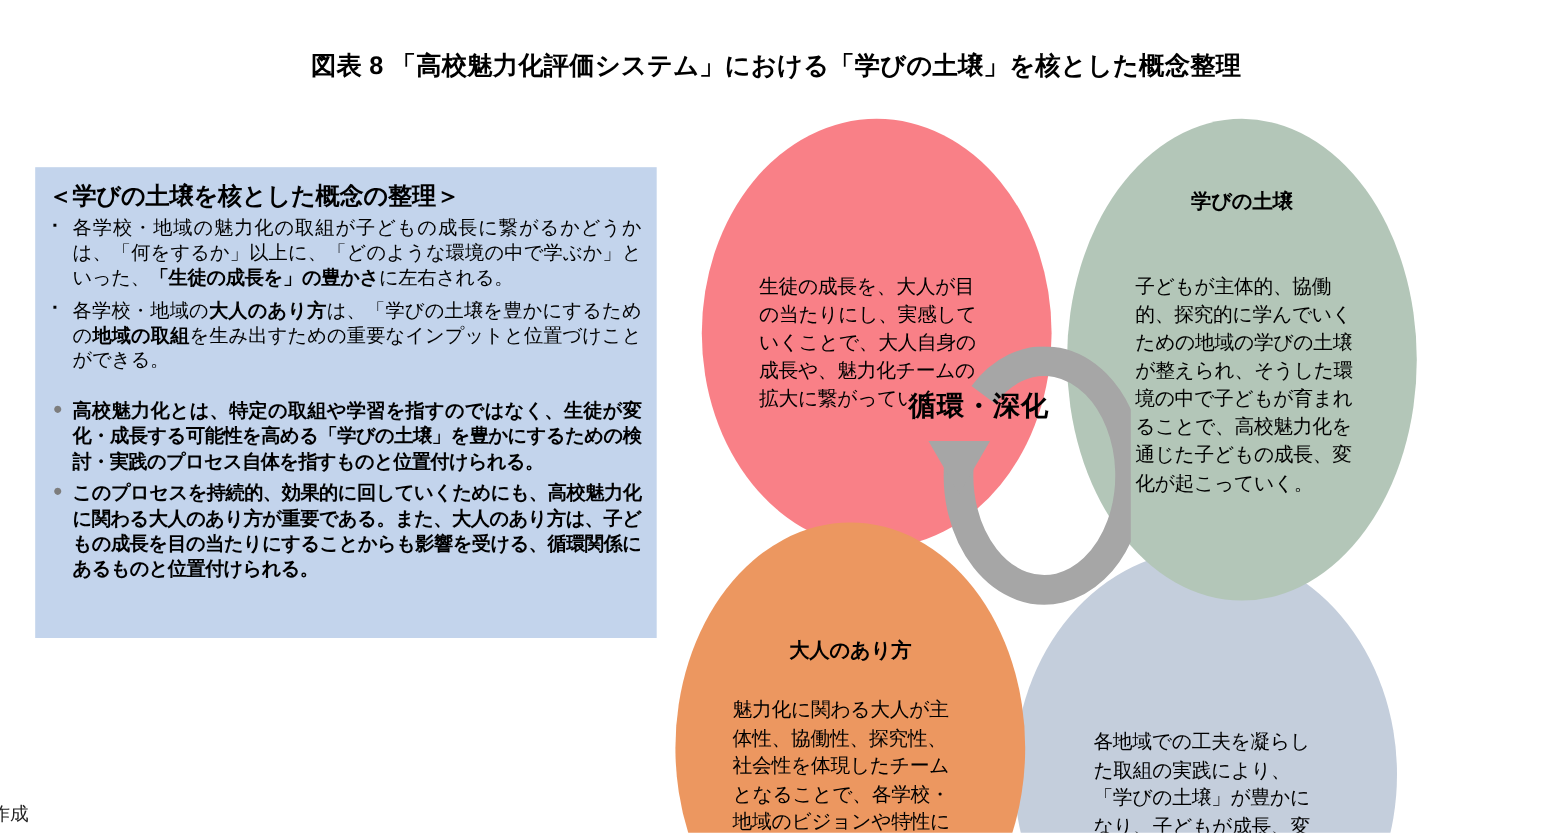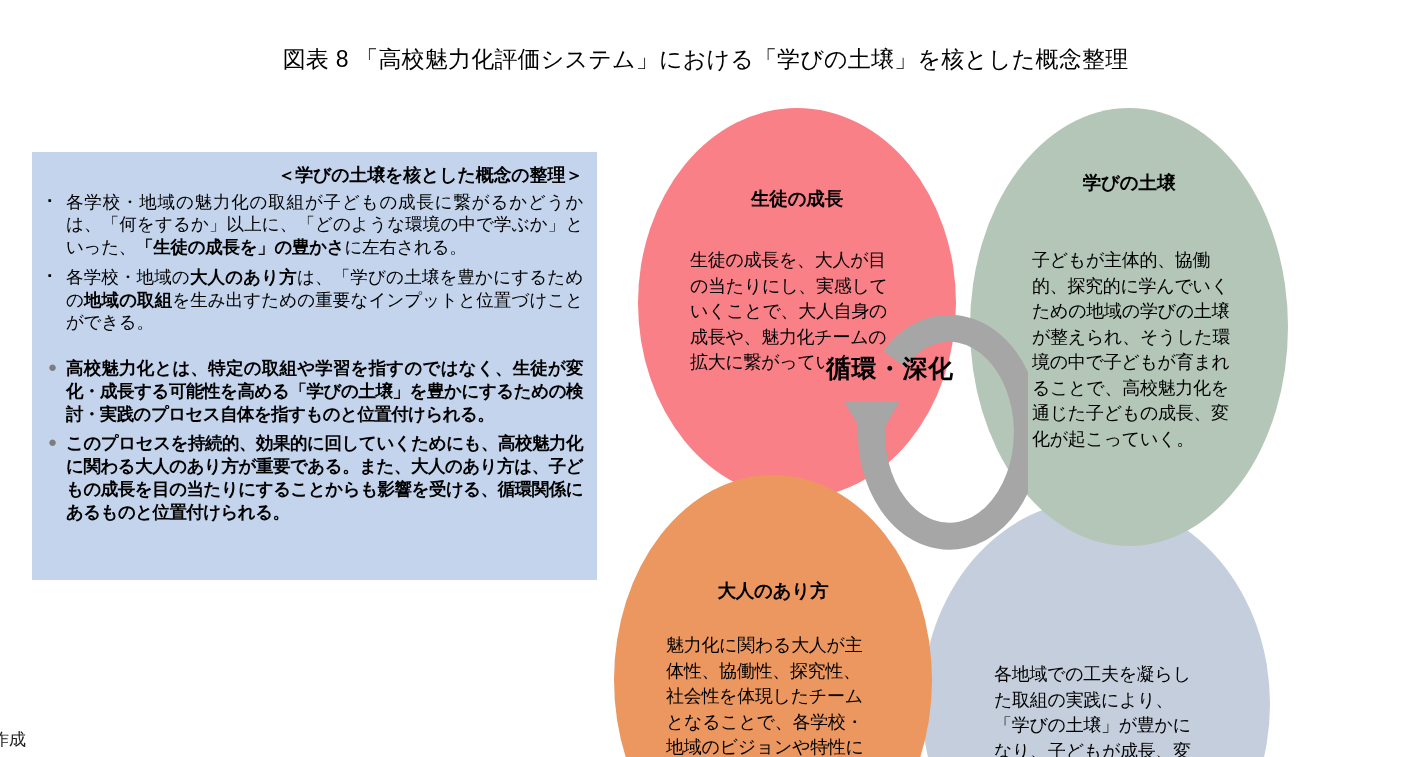--- a/index.html
+++ b/index.html
@@ -19,40 +19,40 @@
   }
 
   
   .fig-title {
     position: absolute;
     left: 0;
     top: 46px;
     width: 1411px;
     text-align: center;
     font-size: 23px;
-    font-weight: normal;
+    font-weight: bold;
     letter-spacing: 0.2px;
     line-height: 1.2;
     white-space: nowrap;
   }
 
   
   .summary-box {
     position: absolute;
     left: 32px;
     top: 152px;
     width: 565px;
     height: 428px;
     background: #c3d4ec;
     box-sizing: border-box;
     padding: 10px 14px 8px 12px;
   }
   .summary-heading {
-    text-align: right;
-    font-size: 18px;
+    text-align: left;
+    font-size: 22px;
     font-weight: bold;
     line-height: 1.25;
     margin: 2px 0 4px 0;
     letter-spacing: -0.2px;
   }
   .bullet-list {
     margin: 0;
     padding: 0;
     list-style: none;
   }
@@ -234,21 +234,20 @@
   <div class="circle" id="circle-efforts">
     <div class="circle-body">各地域での工夫を凝らした取組の実践により、「学びの土壌」が豊かになり、子どもが成長、変化する蓋然性が高まる。</div>
   </div>
 
   <div class="circle" id="circle-soil">
     <div class="circle-title">学びの土壌</div>
     <div class="circle-body">子どもが主体的、協働的、探究的に学んでいくための地域の学びの土壌が整えられ、そうした環境の中で子どもが育まれることで、高校魅力化を通じた子どもの成長、変化が起こっていく。</div>
   </div>
 
   <div class="circle" id="circle-growth">
-    <div class="circle-title">生徒の成長</div>
     <div class="circle-body">生徒の成長を、大人が目の当たりにし、実感していくことで、大人自身の成長や、魅力化チームの拡大に繋がっていく。</div>
   </div>
 
   <div class="circle" id="circle-adults">
     <div class="circle-title">大人のあり方</div>
     <div class="circle-body">魅力化に関わる大人が主体性、協働性、探究性、社会性を体現したチームとなることで、各学校・地域のビジョンや特性に応じた挑戦的な取組が生まれる。</div>
   </div>
 
   <svg class="cycle-arrow" viewBox="0 0 200 280">
 

